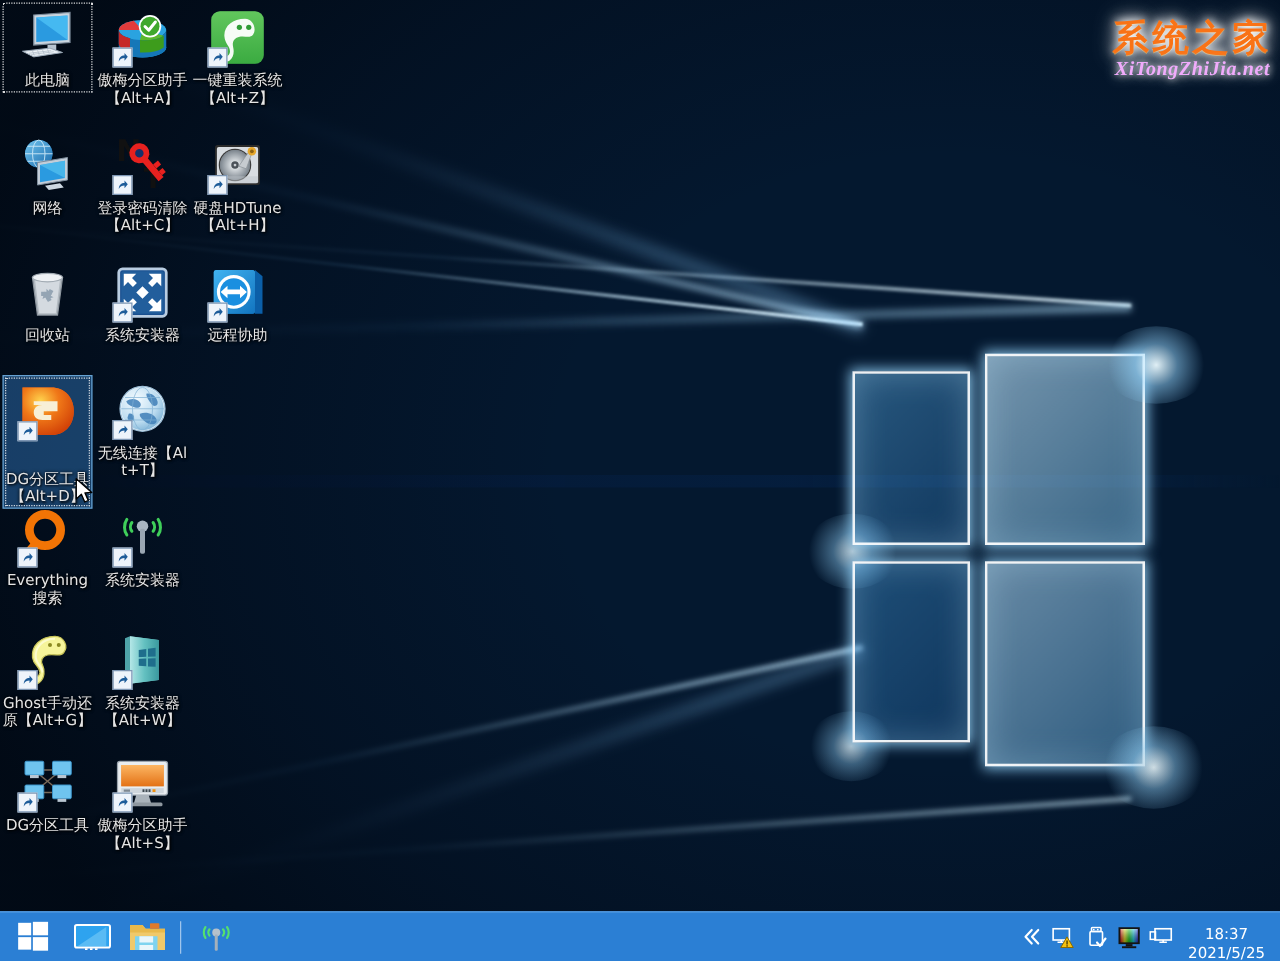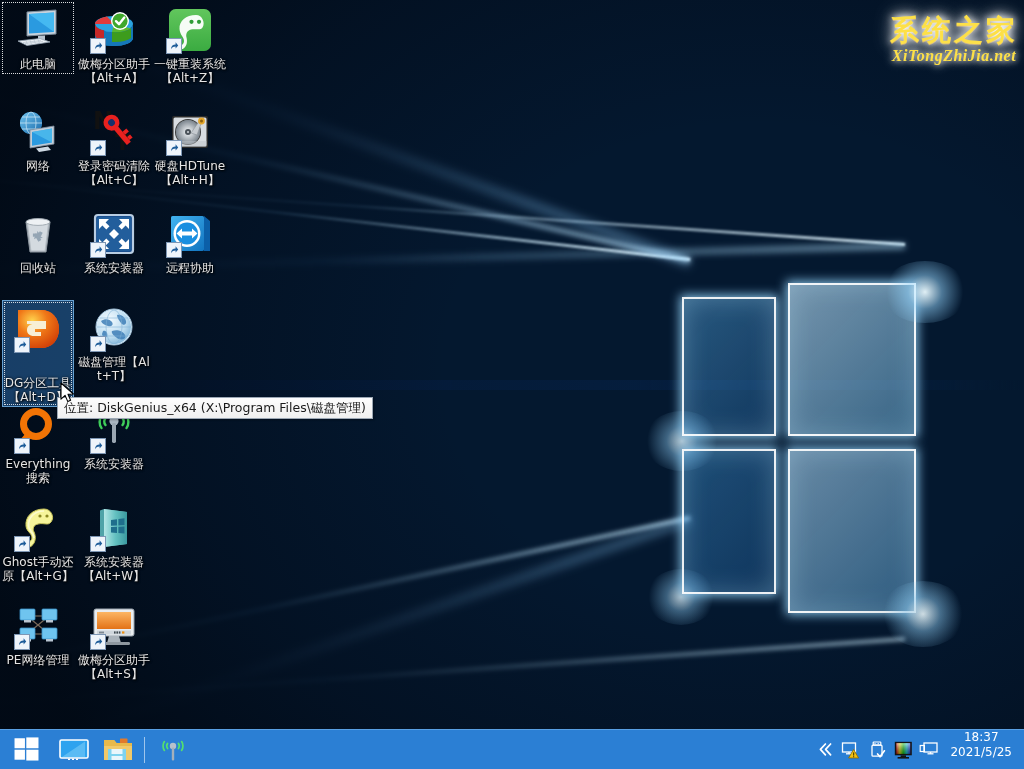--- a/index.html
+++ b/index.html
@@ -69,26 +69,26 @@
           background:radial-gradient(circle, rgba(235,250,255,.95) 0%, rgba(150,215,255,.5) 32%, rgba(90,180,250,0) 72%); }
   .g1 { left:210px; top:10px;  width:86px; height:62px; }
   .g2 { left:208px; top:330px; width:86px; height:66px; }
   .g3 { left:-28px; top:160px; width:76px; height:60px; opacity:.8; }
   .g4 { left:-26px; top:318px; width:70px; height:56px; opacity:.75; }
 
   
   #watermark { position:absolute; right:6px; top:16px; text-align:center; line-height:1; }
   #wm-cn {
     font-family:"DejaVu Sans","Liberation Sans",sans-serif;
-    font-size:29px; font-weight:bold; color:#fde047; letter-spacing:3px;
+    font-size:29px; font-weight:bold; color:#f97316; letter-spacing:3px;
     text-shadow:0 0 7px #fff,0 0 13px #fff,0 0 20px rgba(255,255,255,.8),0 1px 0 #8a5a00;
   }
   #wm-en {
     font-family:"Liberation Serif","DejaVu Serif",serif;
-    font-style:italic; font-weight:bold; font-size:16px; color:#fde047;
+    font-style:italic; font-weight:bold; font-size:16px; color:#f0abfc;
     letter-spacing:.5px; margin-top:3px;
     text-shadow:0 0 6px #fff,0 0 11px rgba(255,255,255,.85);
   }
 
   
   #icon-grid { position:absolute; left:2px; top:2px; width:230px; }
   .di {
     position:absolute; width:72px; padding:4px 2px 2px 2px;
     display:flex; flex-direction:column; align-items:center;
   }
@@ -131,21 +131,21 @@
   #taskbar {
     position:absolute; left:0; bottom:0; width:1024px; height:40px;
     background:#2b7fd4; display:flex; align-items:center;
     border-top:1px solid #59a0e4;
   }
   #start {
     width:52px; height:40px; display:flex; align-items:center; justify-content:center;
   }
   .tbtn { width:44px; height:40px; display:flex; align-items:center; justify-content:center; }
   .tdiv { width:1px; height:26px; background:rgba(255,255,255,.55); margin:0 6px 0 4px; }
-  #tray { margin-left:auto; display:flex; align-items:flex-start; height:40px; padding-right:4px; }
+  #tray { margin-left:auto; display:flex; align-items:flex-end; height:40px; padding-right:4px; }
   .tray-i { width:26px; height:40px; display:flex; align-items:center; justify-content:center; }
   #clock {
     color:#fff; font-size:12px; line-height:15px; text-align:center;
     padding:0 8px 0 8px; font-family:"DejaVu Sans","Liberation Sans",sans-serif;
   }
 </style>
 </head>
 <body>
 
 <div id="desktop">
@@ -440,21 +440,21 @@
               <path d="M10 14 H38"></path>
               <path d="M10 32 H38"></path>
           </g>
         </svg>
         <span class="sc">
           <svg viewBox="0 0 12 12">
               <path d="M3 9.2 C3.2 5.8 5 4.4 7.6 4.4 L7.6 2.3 L10.2 5.4 L7.6 8.5 L7.6 6.4 C5.6 6.4 4.2 7.1 3 9.2 Z" fill="#1d5c99"></path>
             </svg>
         </span>
       </div>
-      <div class="cap">磁盘管理【Alt+T】</div>
+      <div class="cap">无线连接【Alt+T】</div>
     </div>
 
     <div class="di" style="left:0px;top:400px;">
       <div class="art">
         <svg viewBox="0 0 48 48" width="48" height="48">
           <circle cx="22" cy="18" r="12.5" fill="none" stroke="#f27405" stroke-width="7"></circle>
           <rect x="8" y="29" width="7.5" height="14" rx="2" transform="rotate(40 12 33)" fill="#f27405"></rect>
         </svg>
         <span class="sc">
           <svg viewBox="0 0 12 12">
@@ -553,21 +553,21 @@
             <rect x="10" y="37" width="7" height="2.5"></rect>
               <rect x="32" y="37" width="7" height="2.5"></rect>
           </g>
         </svg>
         <span class="sc">
           <svg viewBox="0 0 12 12">
               <path d="M3 9.2 C3.2 5.8 5 4.4 7.6 4.4 L7.6 2.3 L10.2 5.4 L7.6 8.5 L7.6 6.4 C5.6 6.4 4.2 7.1 3 9.2 Z" fill="#1d5c99"></path>
             </svg>
         </span>
       </div>
-      <div class="cap">PE网络管理</div>
+      <div class="cap">DG分区工具</div>
     </div>
 
     <div class="di" style="left:76px;top:596px;">
       <div class="art">
         <svg viewBox="0 0 48 48" width="48" height="48">
           <rect x="4" y="7" width="40" height="27" rx="2" fill="#e9edf0" stroke="#9aa4ae" stroke-width="1"></rect>
           <rect x="7" y="10" width="34" height="17" fill="#f08b2e"></rect>
           <rect x="7" y="10" width="34" height="17" fill="url(#mtg)" opacity=".8"></rect>
           <defs>
               <linearGradient id="mtg" x1="0" y1="0" x2="0" y2="1">
@@ -592,21 +592,20 @@
           <svg viewBox="0 0 12 12">
               <path d="M3 9.2 C3.2 5.8 5 4.4 7.6 4.4 L7.6 2.3 L10.2 5.4 L7.6 8.5 L7.6 6.4 C5.6 6.4 4.2 7.1 3 9.2 Z" fill="#1d5c99"></path>
             </svg>
         </span>
       </div>
       <div class="cap">傲梅分区助手【Alt+S】</div>
     </div>
 
   </div>
 
-  <div id="tooltip">位置: DiskGenius_x64 (X:\Program Files\磁盘管理)</div>
 
   <svg id="cursor" viewBox="0 0 16 24">
     <path d="M1 1 L1 17.2 L5.1 13.4 L7.8 19.6 L10.6 18.3 L8 12.3 L13.4 12 Z" fill="#ffffff" stroke="#000000" stroke-width="1.1" stroke-linejoin="round"></path>
   </svg>
 
   <div id="taskbar">
 
     <div id="start">
       <svg width="25" height="25" viewBox="0 0 24 24">
         <rect x="0.5" y="1.2" width="10" height="9.6" fill="#ffffff"></rect>

